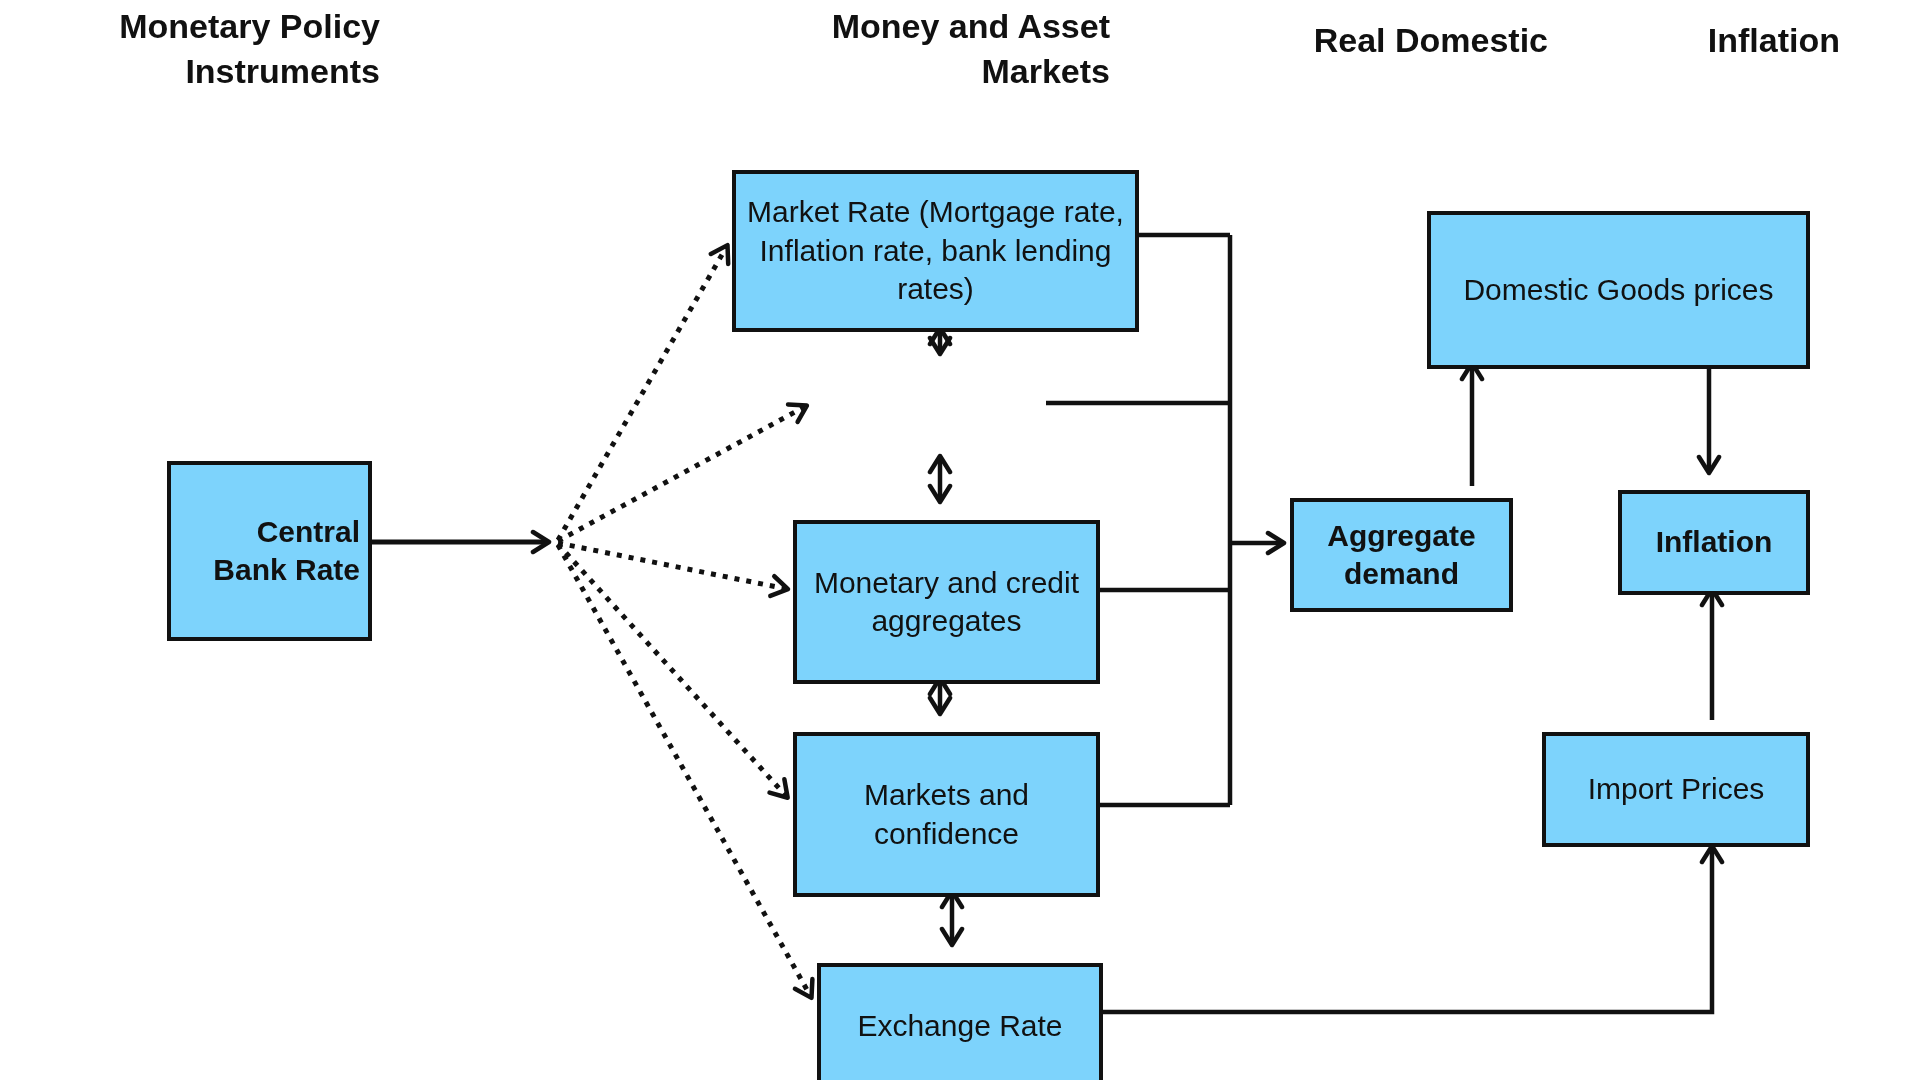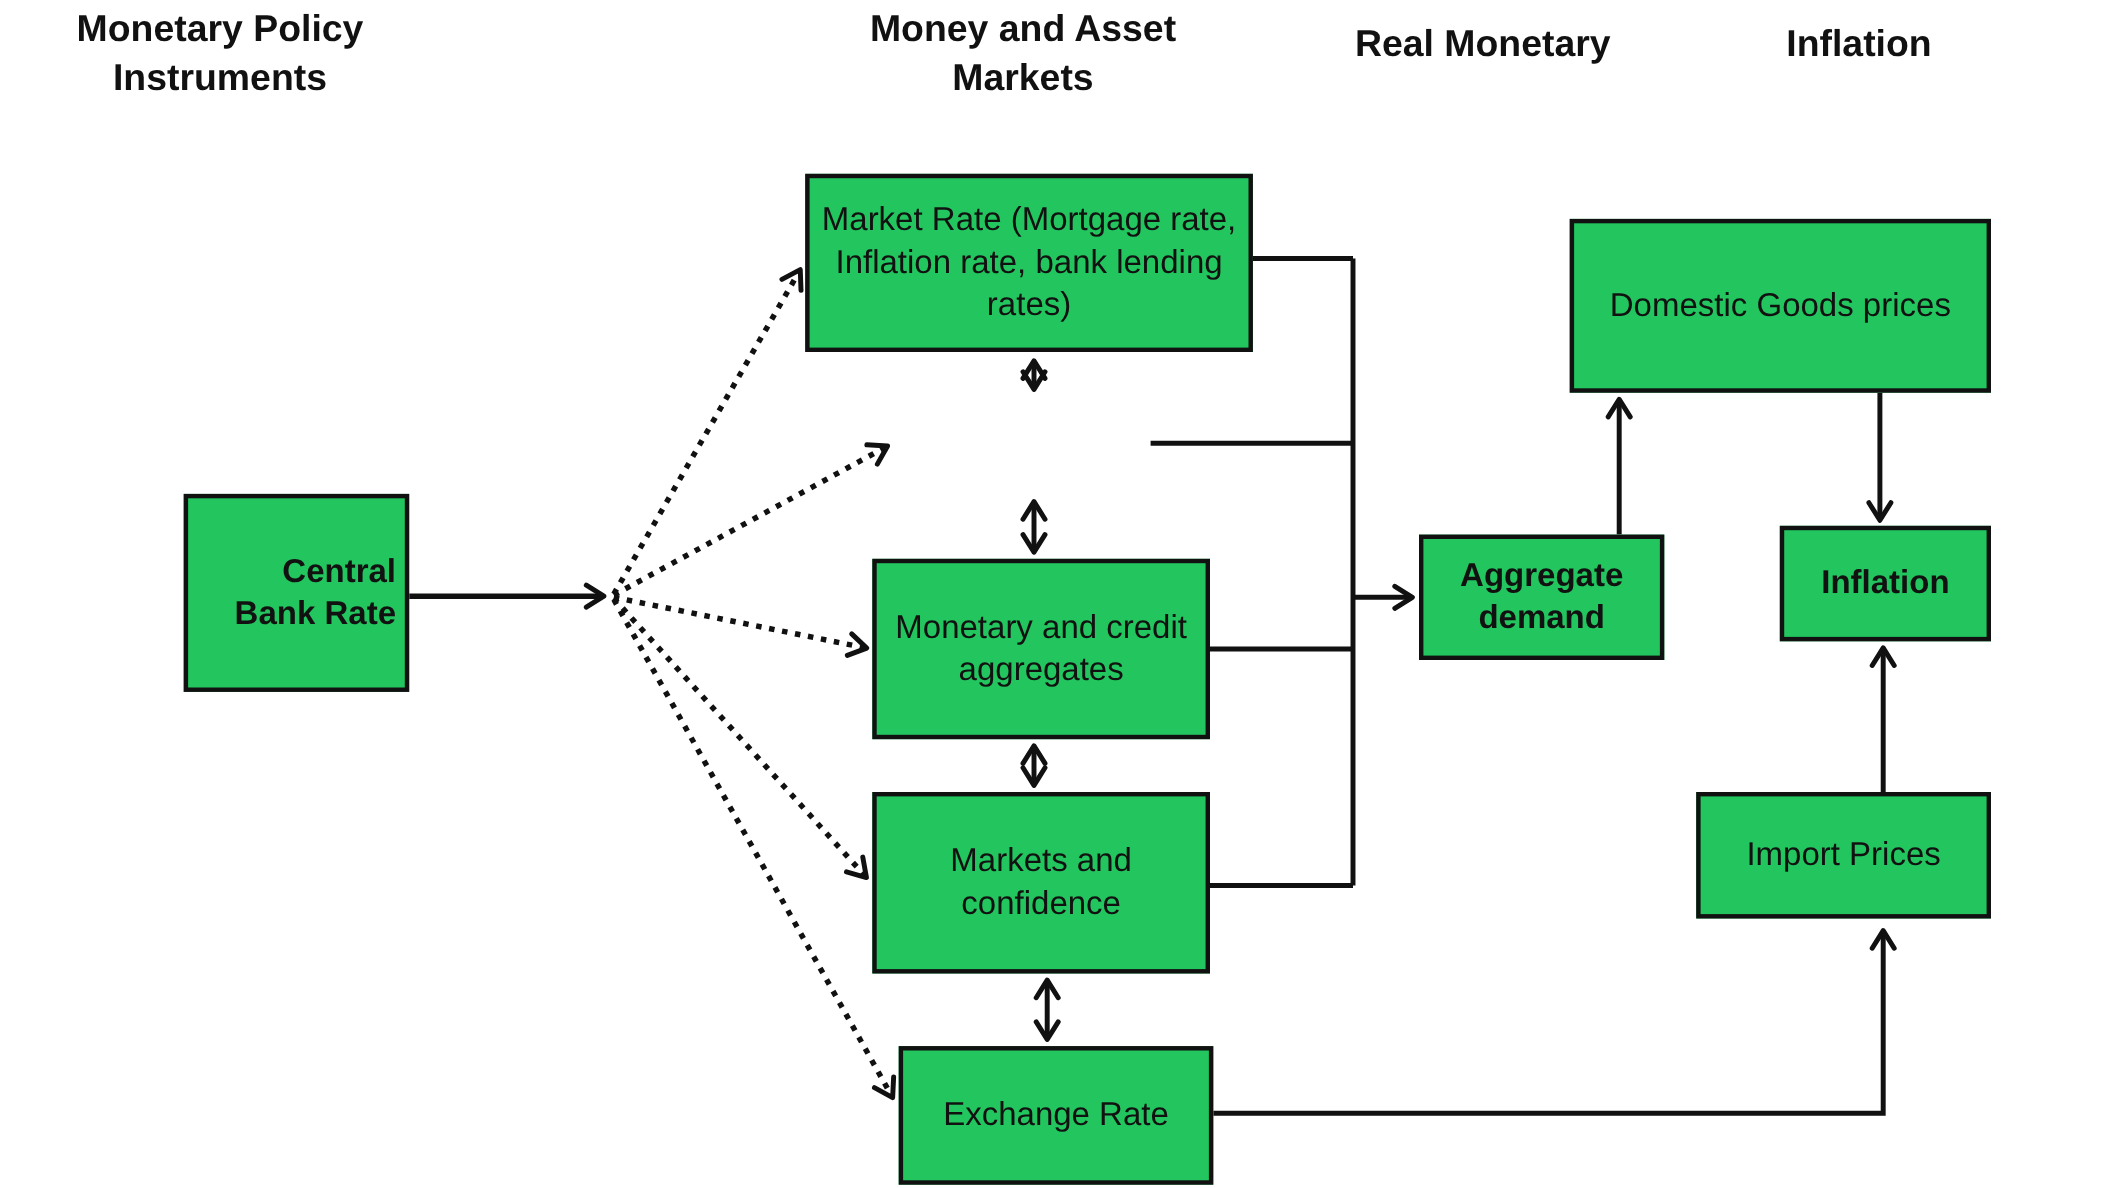--- a/index.html
+++ b/index.html
@@ -11,36 +11,37 @@
     font-family: "Liberation Sans", "DejaVu Sans", sans-serif;
     color: #111111;
     overflow: hidden;
   }
   .wires { position: absolute; left: 0; top: 0; width: 1920px; height: 1080px; }
   .col-header {
     position: absolute;
     font-size: 34px;
     font-weight: bold;
     line-height: 1.32;
-    text-align: center;
+    text-align: right;
     color: #111111;
     white-space: normal;
   }
   .node {
     position: absolute;
     box-sizing: border-box;
     border: 4px solid #111111;
-    background: #22c55e;
+    background: #7dd3fc;
     display: flex;
     align-items: center;
     justify-content: center;
     text-align: center;
     font-size: 30px;
     line-height: 1.28;
     padding: 16px 8px;
+    margin-top: 12px;
   }
   .node.bold { font-weight: bold; }
 </style>
 </head>
 <body>
 
 <div class="canvas">
 
   <svg class="wires" viewBox="0 0 1920 1080">
     <defs>
@@ -78,21 +79,21 @@
     <g stroke="#111111" stroke-width="4.5" fill="none">
       <path d="M1472 486 V364" marker-end="url(#arw)"></path>
       <path d="M1709 357 V472" marker-end="url(#arw)"></path>
       <path d="M1712 720 V590" marker-end="url(#arw)"></path>
       <path d="M1103 1012 H1712 V847" marker-end="url(#arw)"></path>
     </g>
   </svg>
 
   <div class="col-header" style="left:20px; top:4px; width:360px;">Monetary Policy Instruments</div>
   <div class="col-header" style="left:750px; top:4px; width:360px;">Money and Asset Markets</div>
-  <div class="col-header" style="left:1148px; top:18px; width:400px;">Real Monetary</div>
+  <div class="col-header" style="left:1148px; top:18px; width:400px;">Real Domestic</div>
   <div class="col-header" style="left:1540px; top:18px; width:300px;">Inflation</div>
 
   <div class="node bold" style="left:167px; top:449px; width:205px; height:180px;text-align:right;">Central Bank Rate</div>
 
   <div class="node" style="left:732px; top:158px; width:407px; height:162px;">Market Rate (Mortgage rate, Inflation rate, bank lending rates)</div>
 
 
   <div class="node" style="left:793px; top:508px; width:307px; height:164px;">Monetary and credit aggregates</div>
 
   <div class="node" style="left:793px; top:720px; width:307px; height:165px;">Markets and confidence</div>

